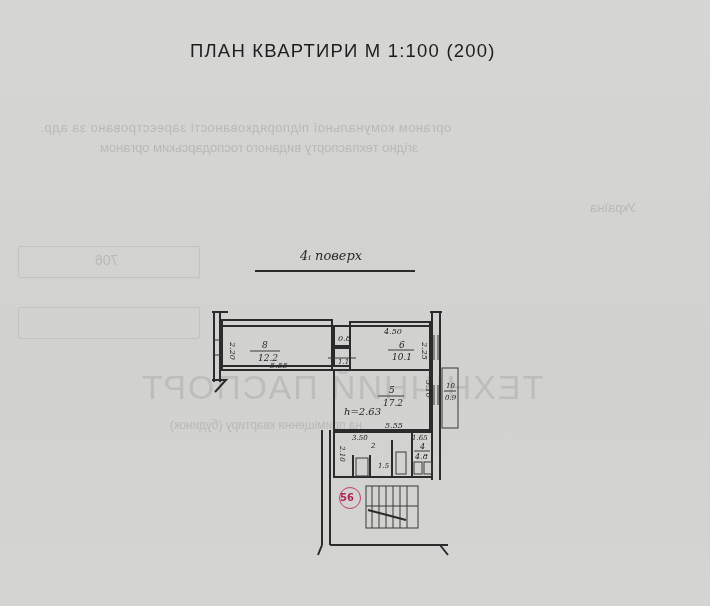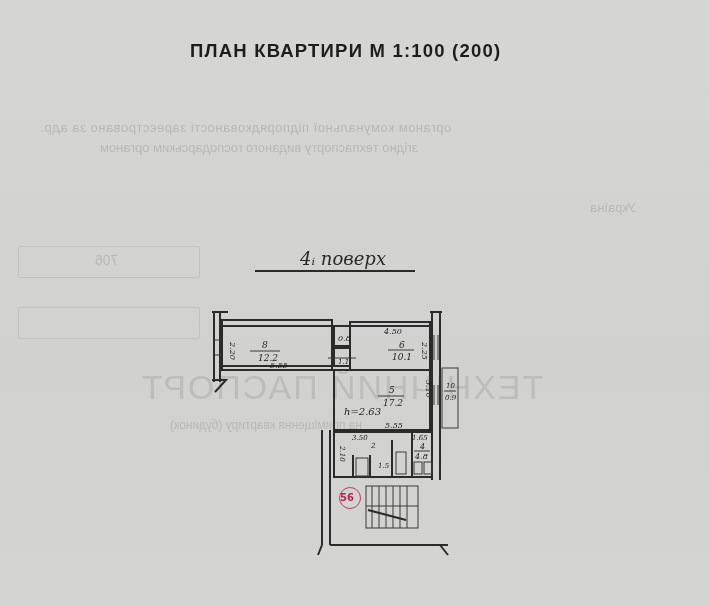--- a/index.html
+++ b/index.html
@@ -1,27 +1,27 @@
 <!DOCTYPE html>
 <html><head>
 <meta charset="utf-8">
 <style>
   html,body{margin:0;padding:0;}
   body{width:710px;height:606px;overflow:hidden;background:#d3d3d1;position:relative;font-family:"Liberation Sans",sans-serif;}
   .paper{position:absolute;left:0;top:0;width:710px;height:606px;background:linear-gradient(180deg,#d6d6d4 0%,#d1d1cf 60%,#d4d4d2 100%);}
-  .title{position:absolute;left:190px;top:40px;font-size:18.5px;font-weight:bold;letter-spacing:1.2px;color:#1d1d1d;white-space:nowrap;}
+  .title{position:absolute;left:190px;top:40px;font-size:18.5px;font-weight:normal;letter-spacing:1.2px;color:#1d1d1d;white-space:nowrap;}
   .ghost{position:absolute;color:#b9b9b7;white-space:nowrap;transform:scaleX(-1);}
   .ghost.l1{left:40px;top:120px;font-size:13px;letter-spacing:.5px;}
   .ghost.l2{left:100px;top:140px;font-size:13px;}
   .ghost.big{left:140px;top:368px;font-size:34px;letter-spacing:2px;color:#bdbdbb;}
   .ghost.sub{left:170px;top:418px;font-size:12px;}
   .ghost.uk{left:590px;top:200px;font-size:13px;}
   .ghost-box{position:absolute;border:1.5px solid #c2c2c0;border-radius:2px;}
   .hand{position:absolute;font-family:"DejaVu Serif",serif;font-style:italic;color:#2a2a2a;}
-  .floor-label{left:300px;top:248px;font-size:18px;font-style:italic;}
+  .floor-label{left:300px;top:248px;font-size:13px;font-style:italic;}
   .floor-line{position:absolute;left:255px;top:270px;width:160px;height:2px;background:#2a2a2a;}
   .plan{position:absolute;left:0;top:0;}
   .wall{stroke:#2b2b2b;stroke-width:2;fill:none;}
   .thin{stroke:#3a3a3a;stroke-width:1;fill:none;}
   .lbl{font-family:"DejaVu Serif",serif;font-style:italic;fill:#222;}
   .stamp{position:absolute;left:339px;top:487px;width:20px;height:20px;border:1.5px solid #c23a6a;border-radius:50%;color:#b02555;font-size:10px;font-weight:bold;line-height:20px;font-family:"DejaVu Sans",sans-serif;}
 </style>
 </head>
 <body>
 

